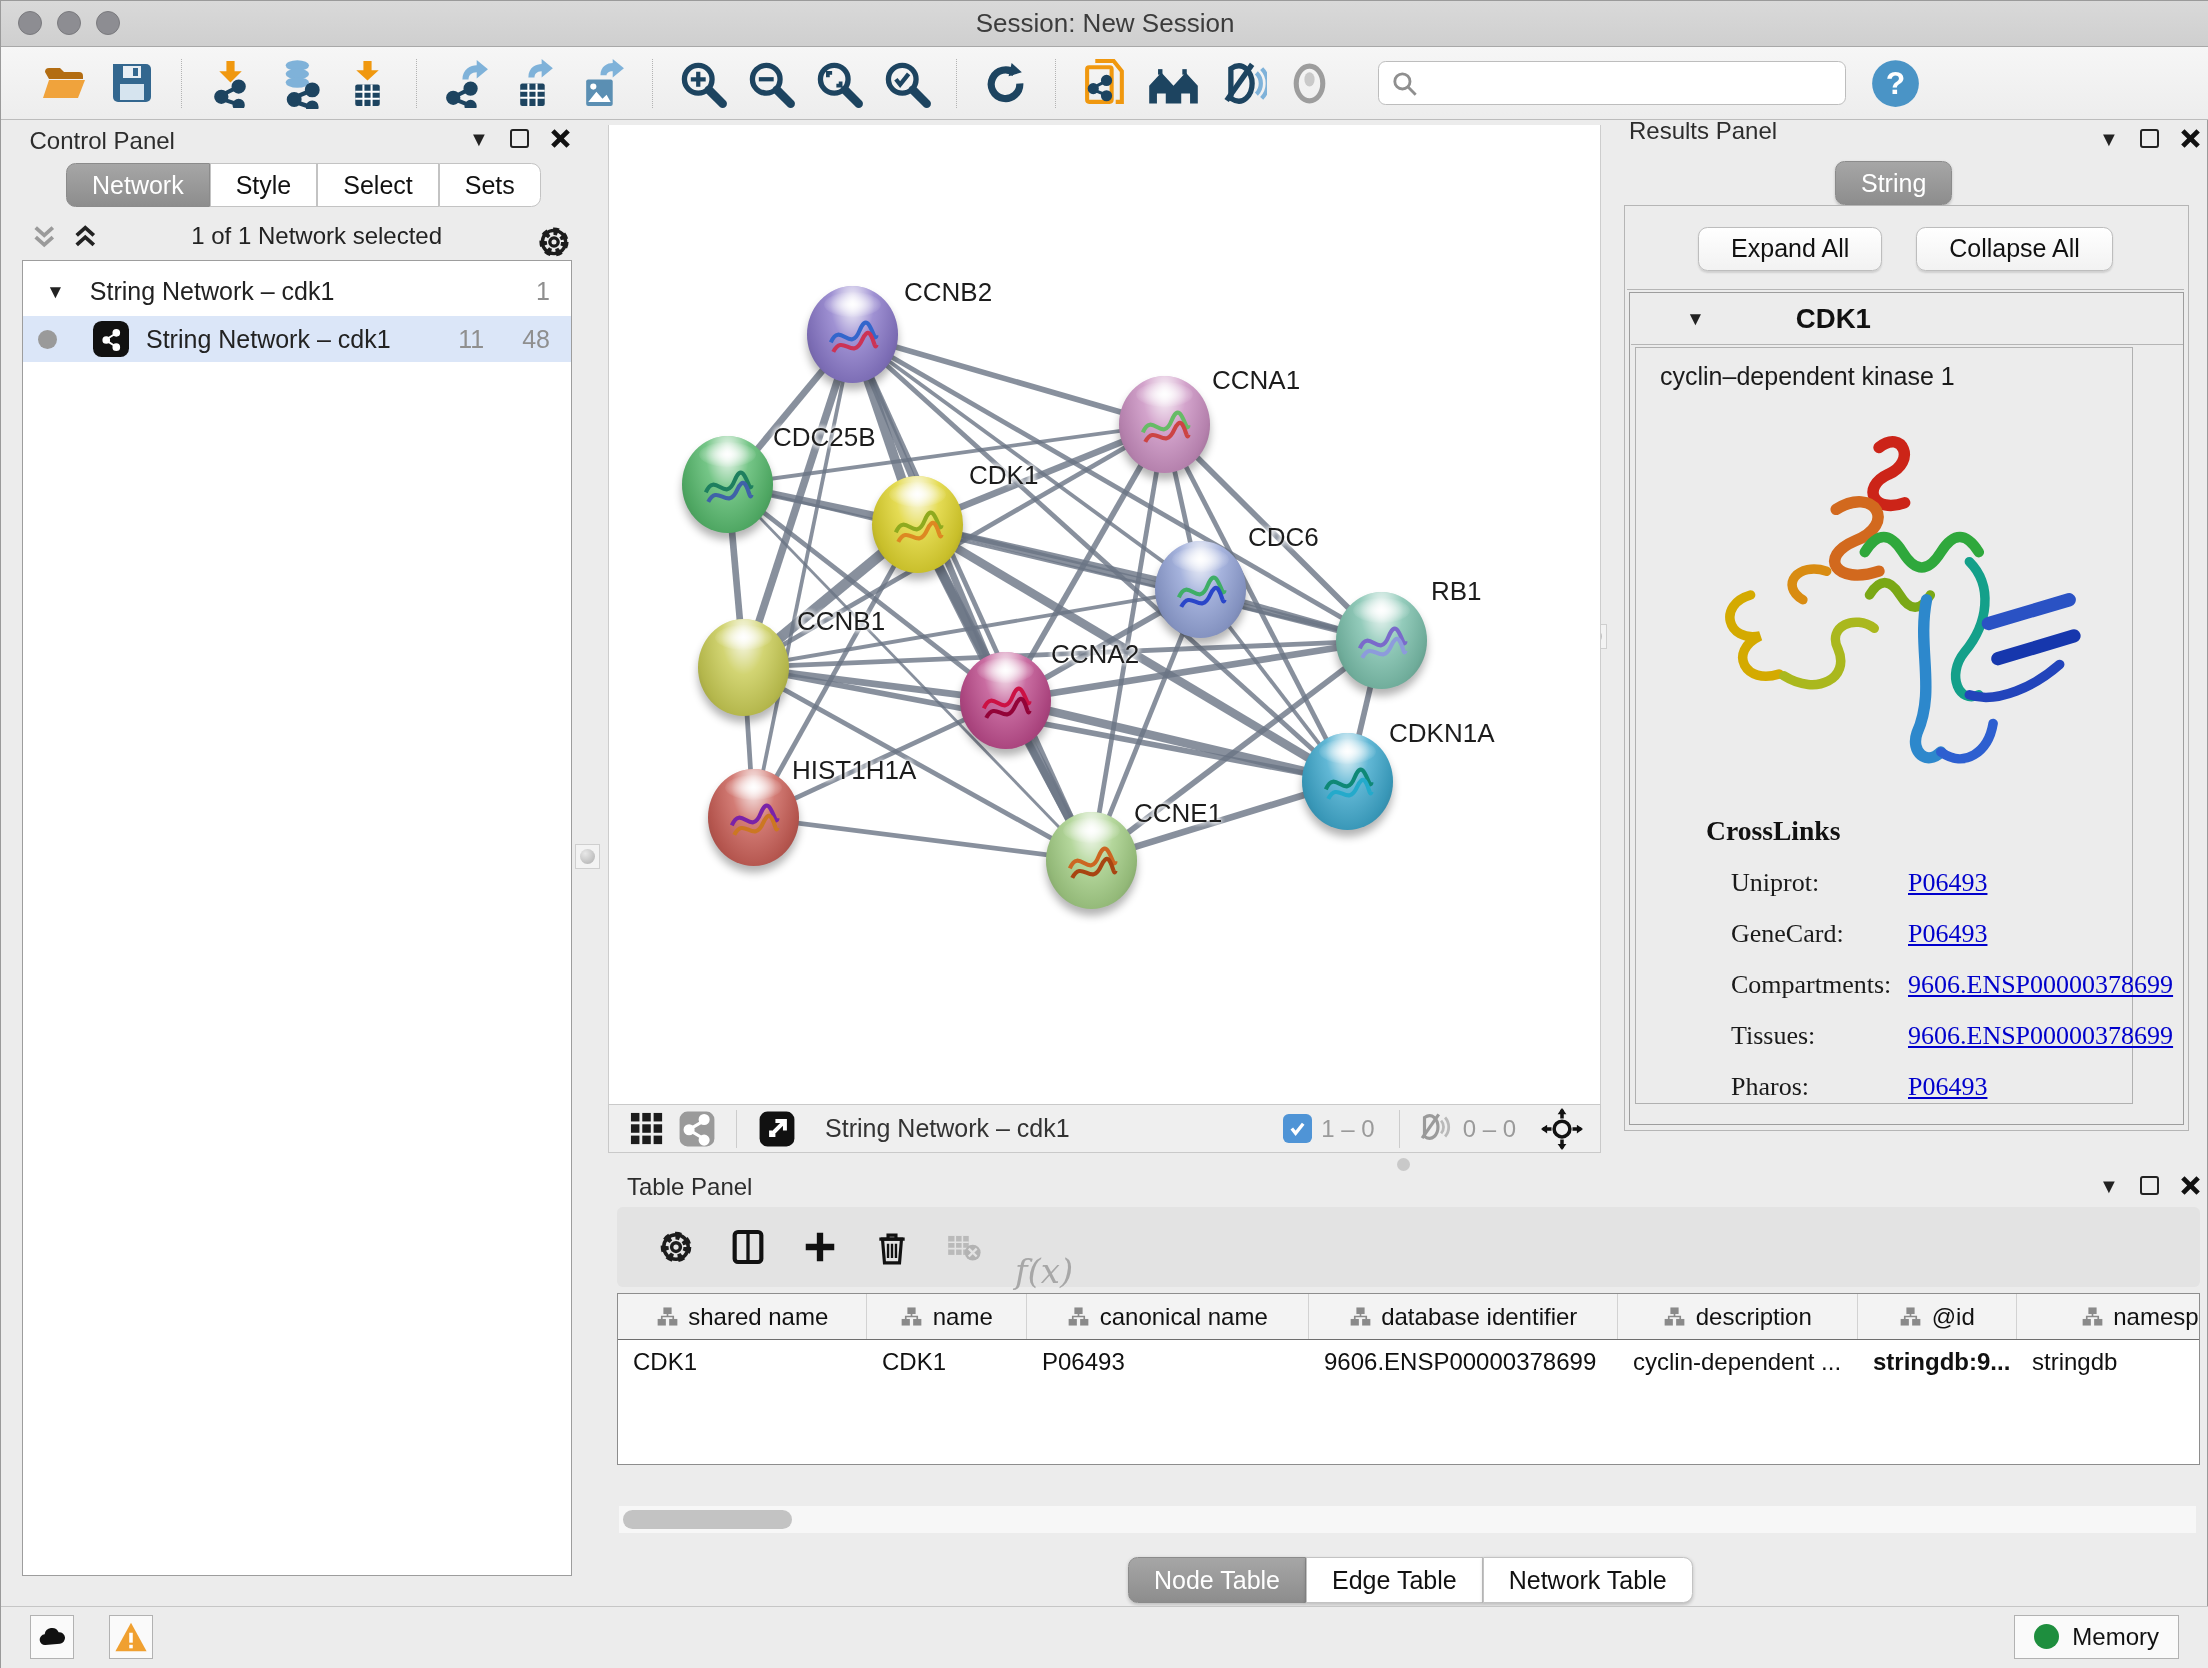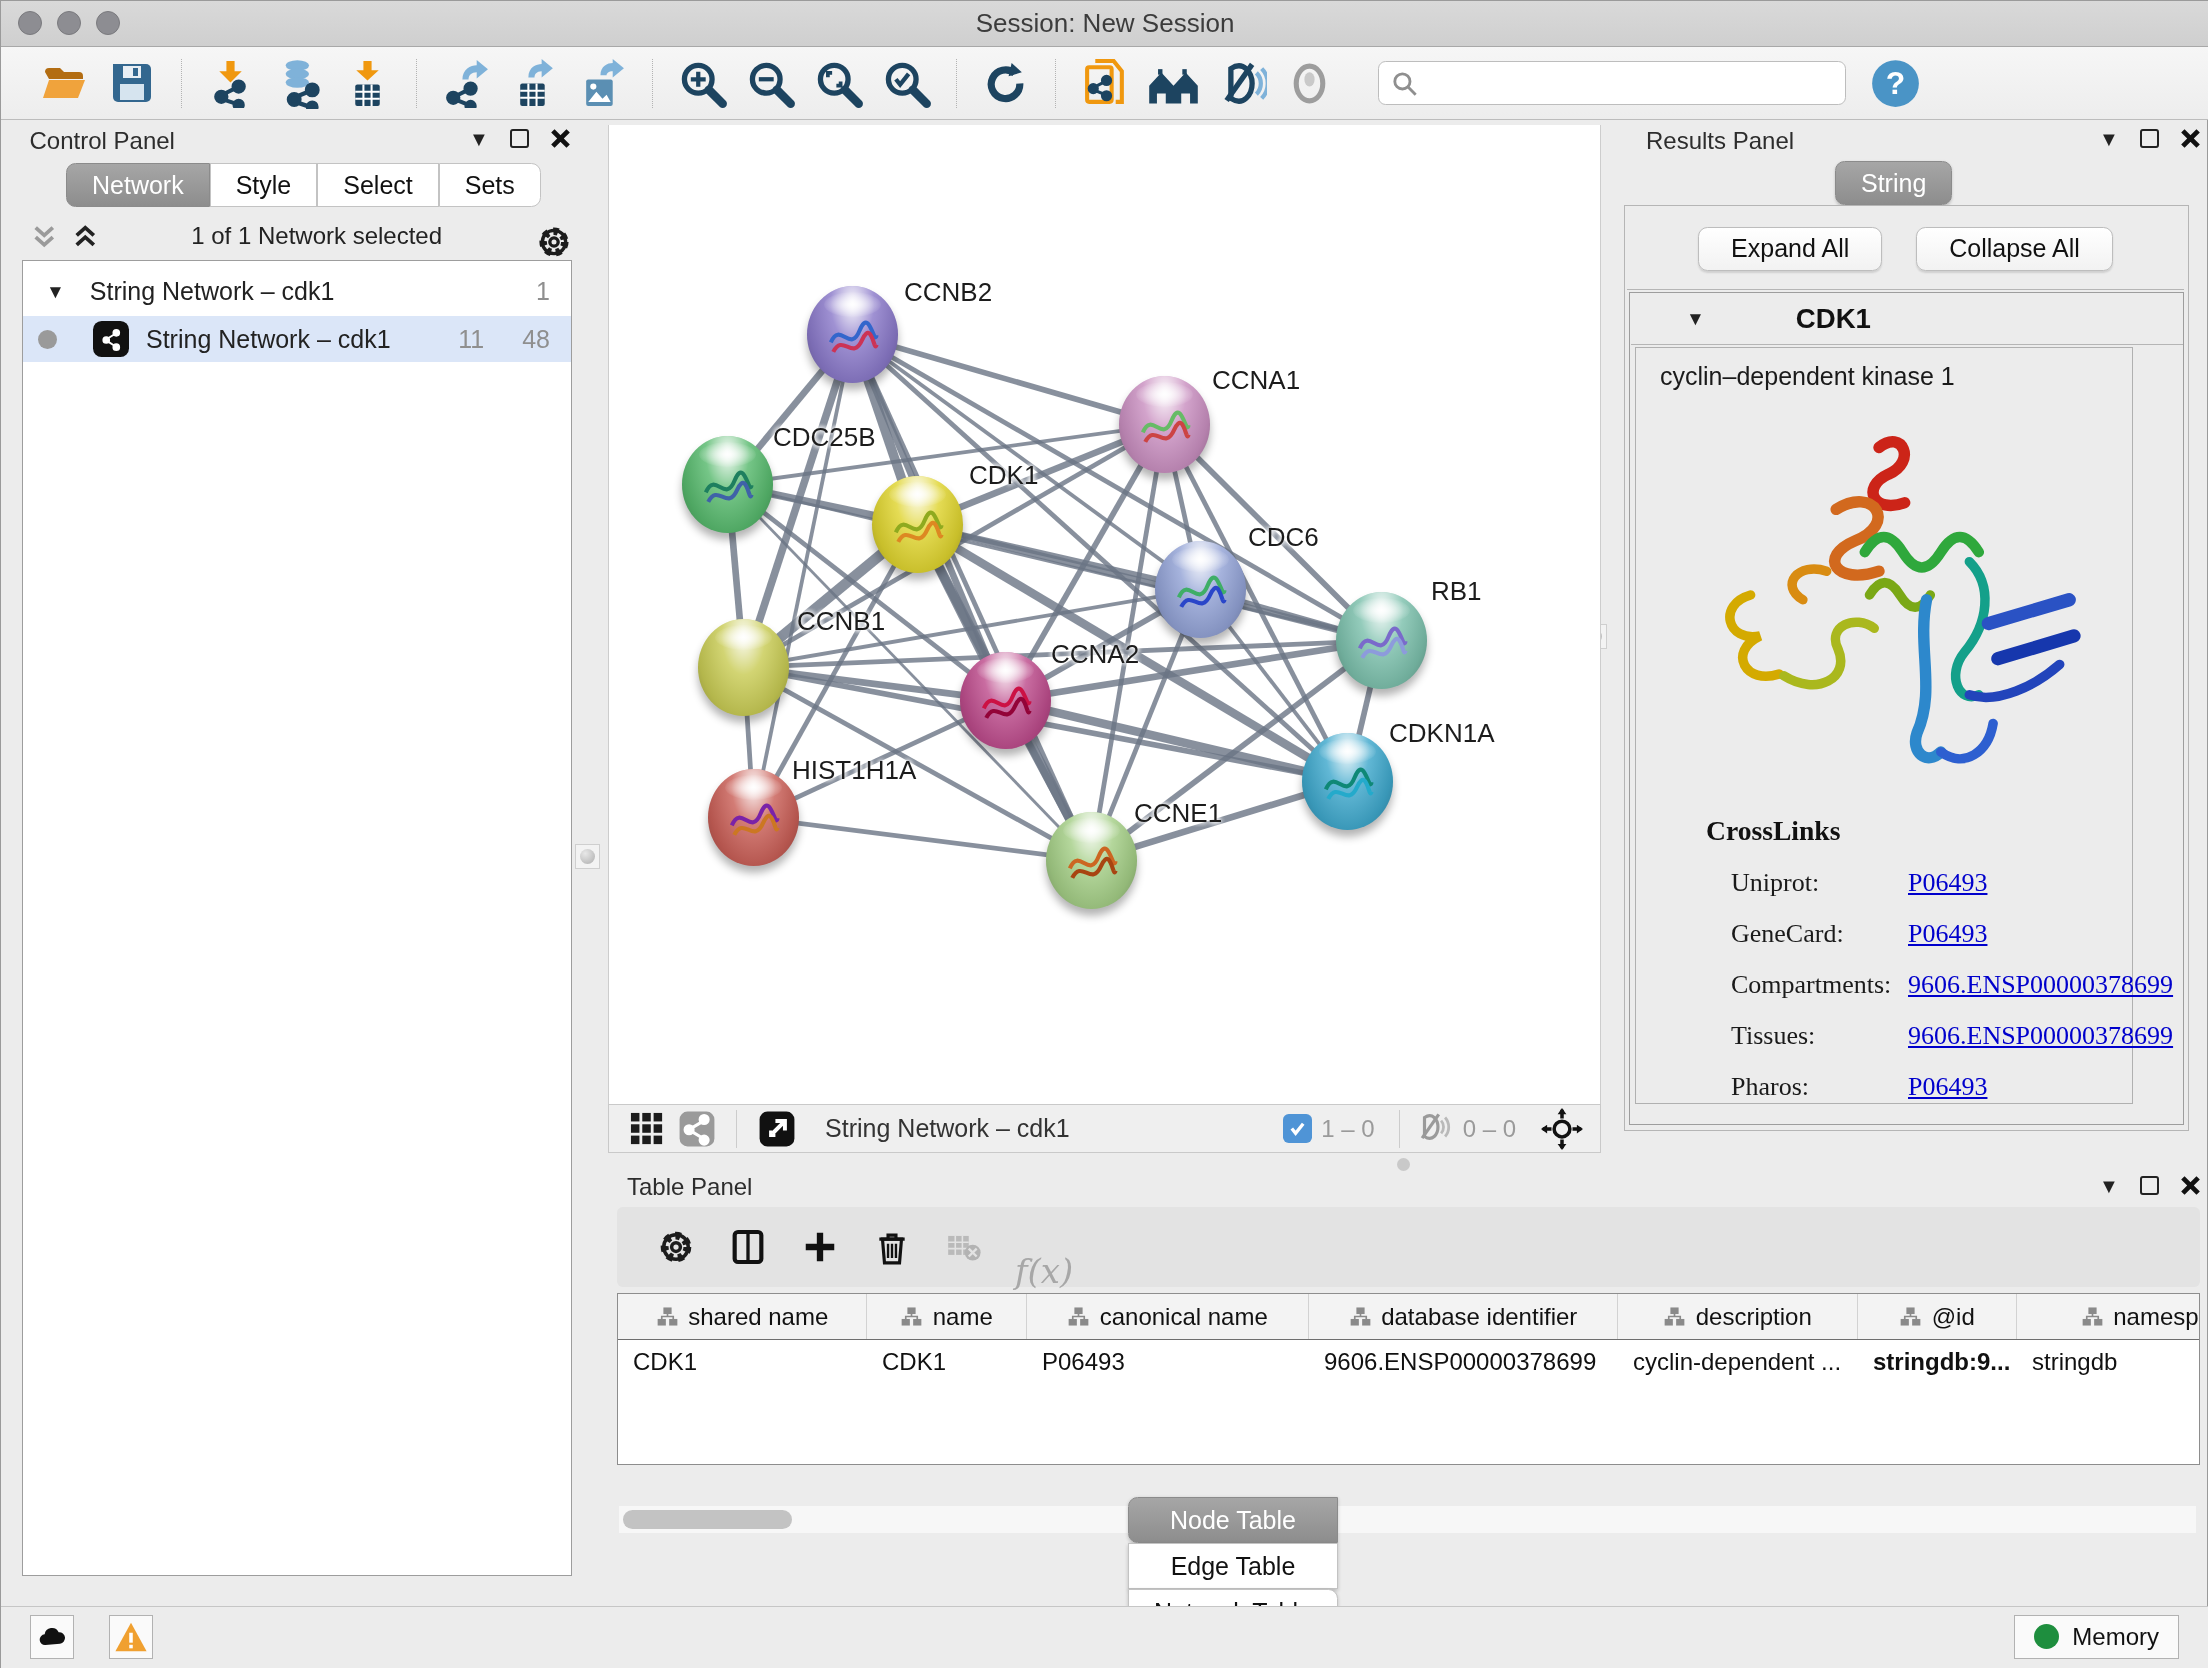--- a/index.html
+++ b/index.html
@@ -97,21 +97,21 @@
   .fx { font-family:"DejaVu Serif","Liberation Serif",serif; font-style:italic; font-size:34px; color:#a7a7a7; }
   .tablebox { left:616px; top:1292px; width:1583px; height:172px; background:#fff; border:1.9px solid #8d8d8d; overflow:hidden;text-align:right; }
   .thead { display:flex; height:46px; background:#f3f3f3; border-bottom:1.9px solid #6e6e6e; }
   .th { display:flex; align-items:center; justify-content:center; gap:9.5px; font-size:24px; color:#111;
     border-right:1px solid #d2d2d2; overflow:hidden; white-space:nowrap; flex:none; }
   .trow { display:flex; height:44px; }
   .td { font-size:24px; color:#111; display:flex; align-items:center; padding-left:15px;
     overflow:hidden; white-space:nowrap; flex:none; }
   .hscroll { position:absolute; left:618px; top:1505px; width:1577px; height:27px; background:#f7f7f7; }
   .hscroll i { position:absolute; left:3.8px; top:3.8px; width:169px; height:19px; border-radius:9.5px; background:#c3c3c3; }
-  .tp-tabs { left:1127px; top:1496px; display:flex;flex-direction:column; }
+  .tp-tabs { left:1127px; top:1556px; display:flex; }
   .tp-tabs .tab { height:46px; border-radius:0; box-shadow:0 1.9px 3.8px rgba(0,0,0,.2); }
   .tp-tabs .tab:first-child { border-radius:9.5px 0 0 9.5px; }
   .tp-tabs .tab:last-child { border-radius:0 9.5px 9.5px 0; }
 
   
   .statusbar { left:0; top:1605px; width:2208px; height:63px; background:#ececec; border-top:1px solid #c6c6c6; }
   .sq-btn { position:absolute; top:7.6px; width:44px; height:44px; background:#fafafa; border:1.9px solid #b2b2b2;
     display:flex; align-items:center; justify-content:center; }
   .mem-btn { position:absolute; right:30px; top:7.6px; height:44px; padding:0 19px; background:#fafafa;
     border:1.9px solid #b2b2b2; display:flex; align-items:center; gap:13.3px; font-size:24px; color:#111; }
@@ -562,21 +562,21 @@
     <span class="nb-count">0 – 0</span>
     <span class="tbtn" style="width:46px;height:46px;margin:0 1.9px 0 13.3px;">
       <svg width="42" height="42" viewBox="0 0 48 48">
           <circle cx="24" cy="24" r="9" fill="none" stroke="#111" stroke-width="4"></circle>
           <path d="M24 2v10M24 36v10M2 24h10M36 24h10" stroke="#111" stroke-width="4"></path>
           <path d="M24 0l5 7h-10zM24 48l5-7h-10zM0 24l7-5v10zM48 24l-7-5v10z" fill="#111"></path>
         </svg>
     </span>
   </div>
 
-  <div class="abs panel-title" style="left:1628px; top:126px;margin-left:17px;">Results Panel</div>
+  <div class="abs panel-title" style="left:1628px; top:116px;">Results Panel</div>
   <div class="abs pctl" style="left:2098px; top:127px;">
     <span class="caret">▼</span>
     <span class="boxglyph"></span>
     <svg width="21" height="21" viewBox="0 0 22 22">
         <path d="M3 3 19 19M19 3 3 19" stroke="#111" stroke-width="5"></path>
       </svg>
   </div>
   <div class="abs tab sel rtab" style="left:1834px; top:160px;">String</div>
 
   <div class="abs res-outer"></div>

